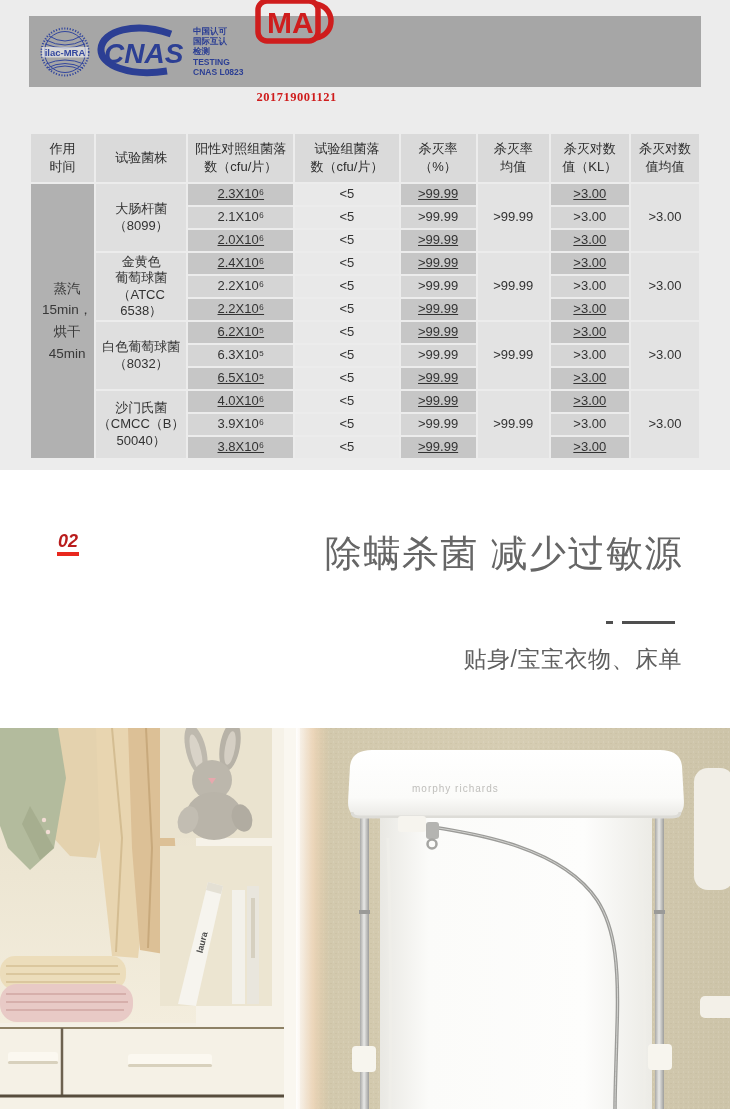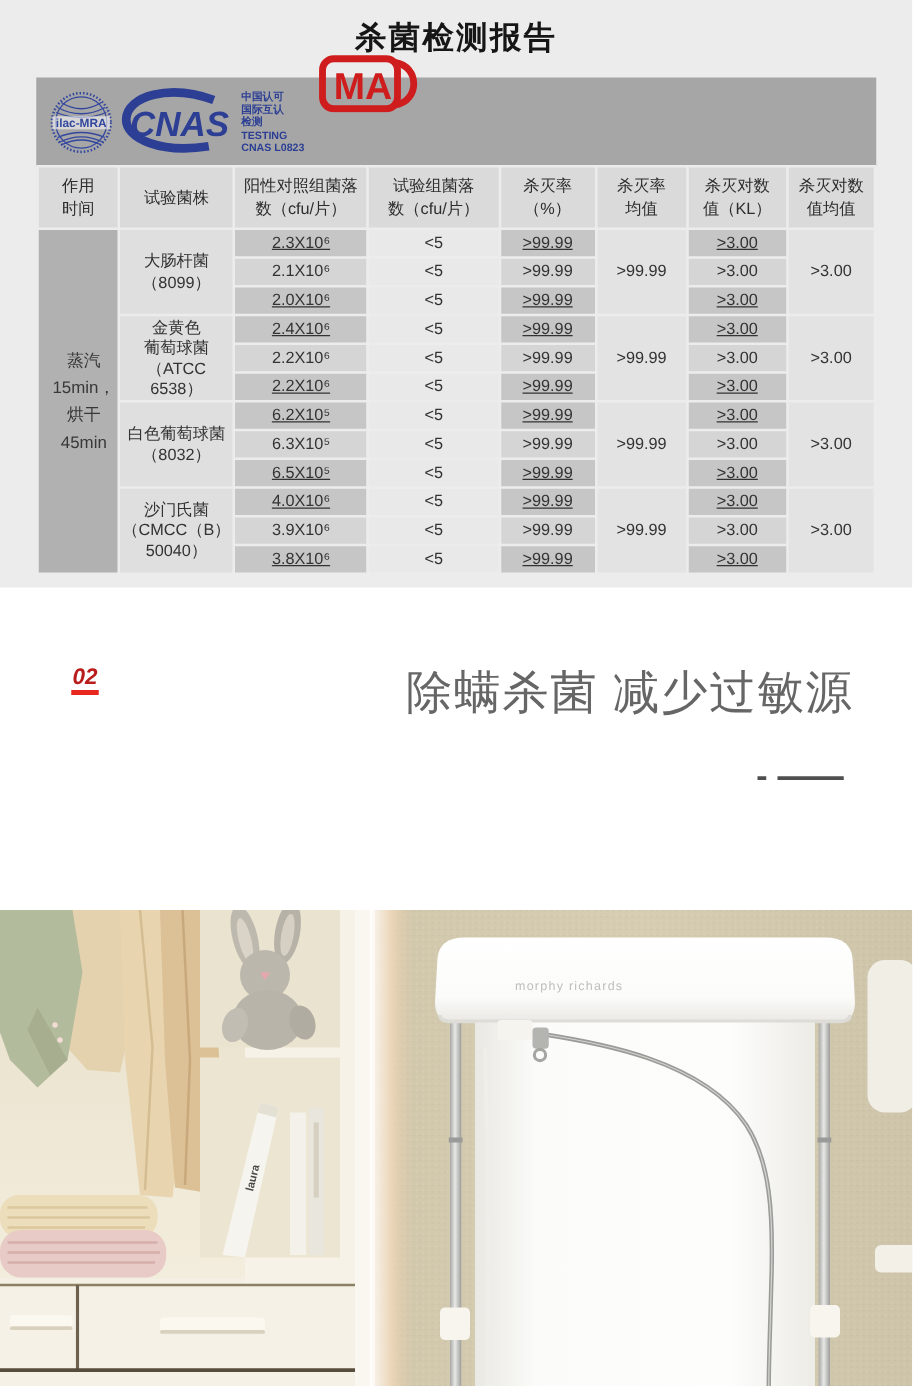--- a/index.html
+++ b/index.html
@@ -40,21 +40,20 @@
 
   
   .photo { position:absolute; left:0; top:728px; width:692px; height:381px; }
 </style>
 </head>
 <body>
 
 <div class="page">
 
   <section class="report-panel">
-    <h1 class="report-title">杀菌检测报告</h1>
 
     <div class="cert-banner">
 
       <span class="logo">
         <svg width="52" height="52" viewBox="0 0 52 52">
           <g fill="none" stroke="#33479e">
             <circle cx="26" cy="26" r="23.5" stroke-width="2" stroke-dasharray="1.2 1.6"></circle>
             <circle cx="26" cy="26" r="20.5" stroke-width="1"></circle>
             <path d="M7 14 Q26 24 45 14" stroke-width="1"></path>
             <path d="M6 18 Q26 26 46 18" stroke-width="1"></path>
@@ -225,20 +224,21 @@
       </tbody>
     </table>
   </section>
 
   <div class="sec-num">02</div>
   <h2 class="feature-title">除螨杀菌 减少过敏源</h2>
   <div class="dashes">
     <span class="dash-short"></span>
     <span class="dash-long"></span>
   </div>
+  <p class="feature-line1">贴身/宝宝衣物、床单</p>
 
   <div class="photo">
     <svg width="730" height="381" viewBox="0 0 730 381">
       <defs>
         <linearGradient id="wallG" x1="0" y1="0" x2="1" y2="0">
           <stop offset="0" stop-color="#bdb294"></stop>
             <stop offset="0.25" stop-color="#cfc5a8"></stop>
           <stop offset="0.7" stop-color="#d6cdb3"></stop>
             <stop offset="1" stop-color="#cdc4a9"></stop>
         </linearGradient>

